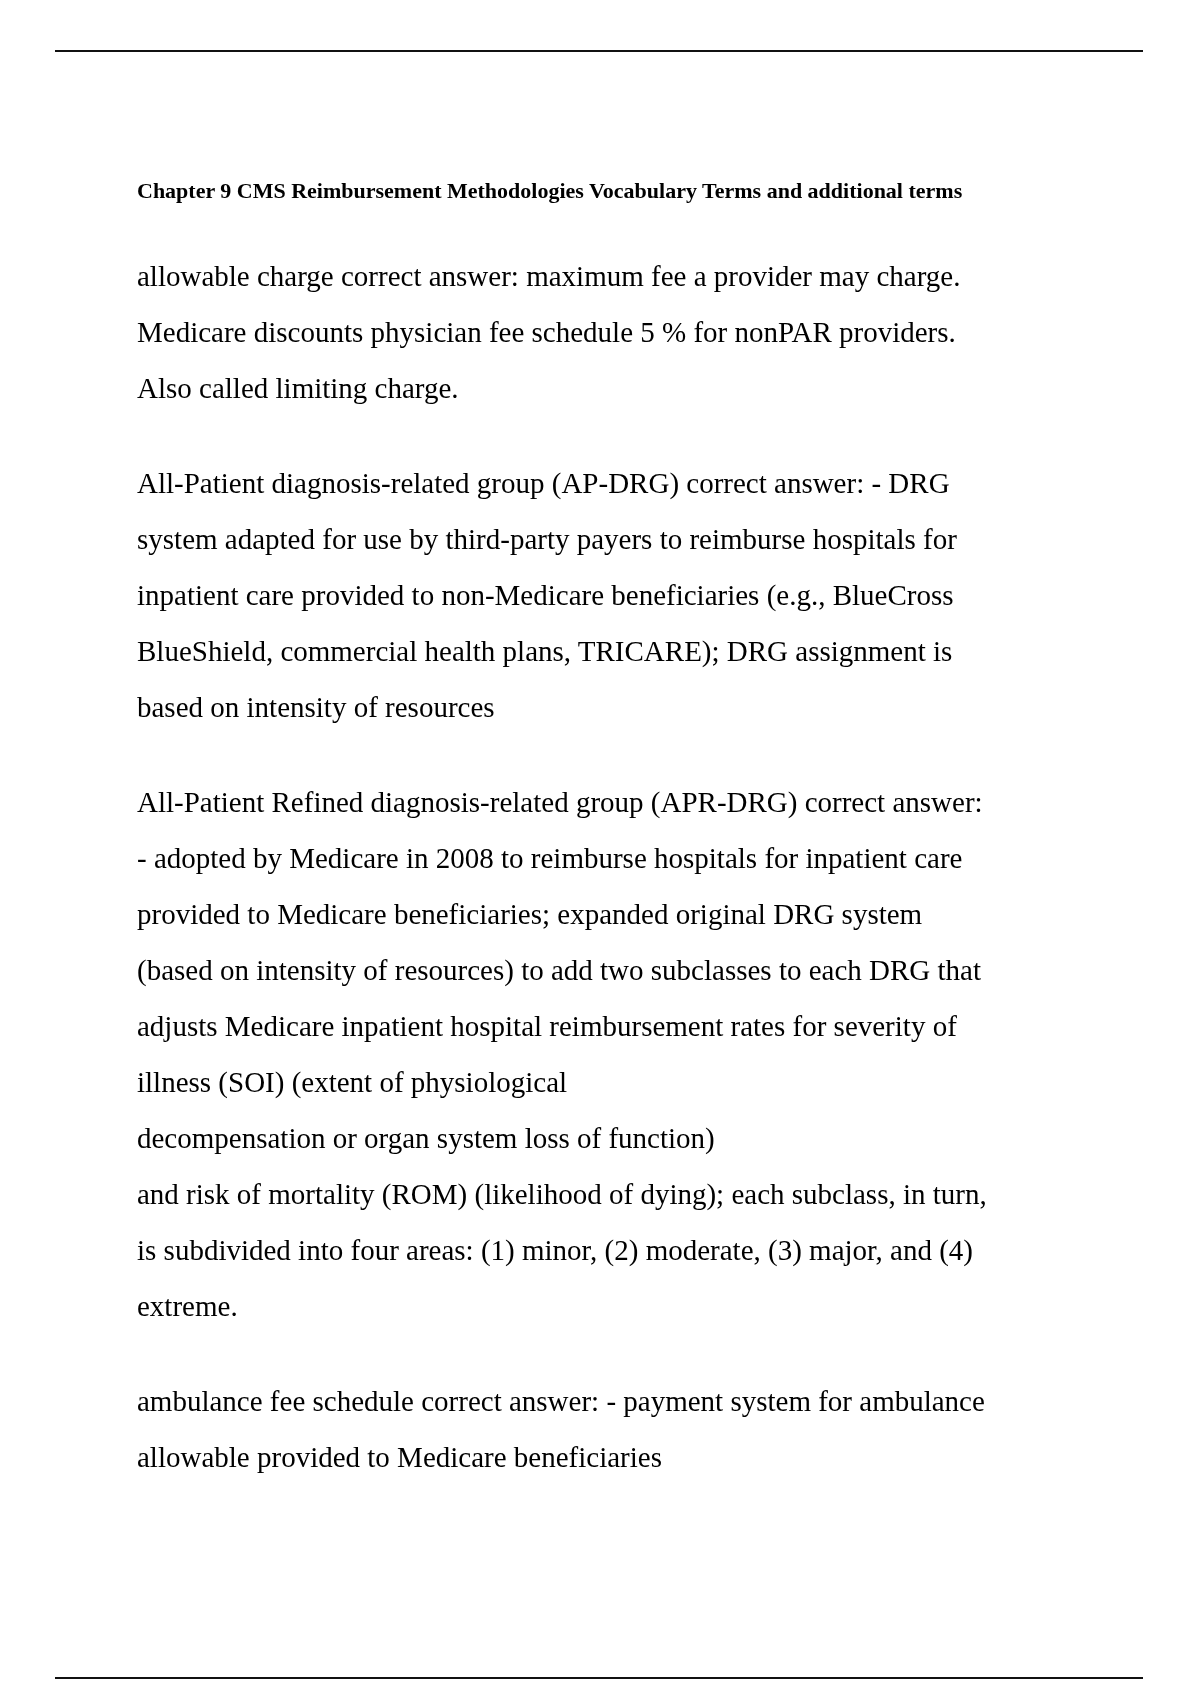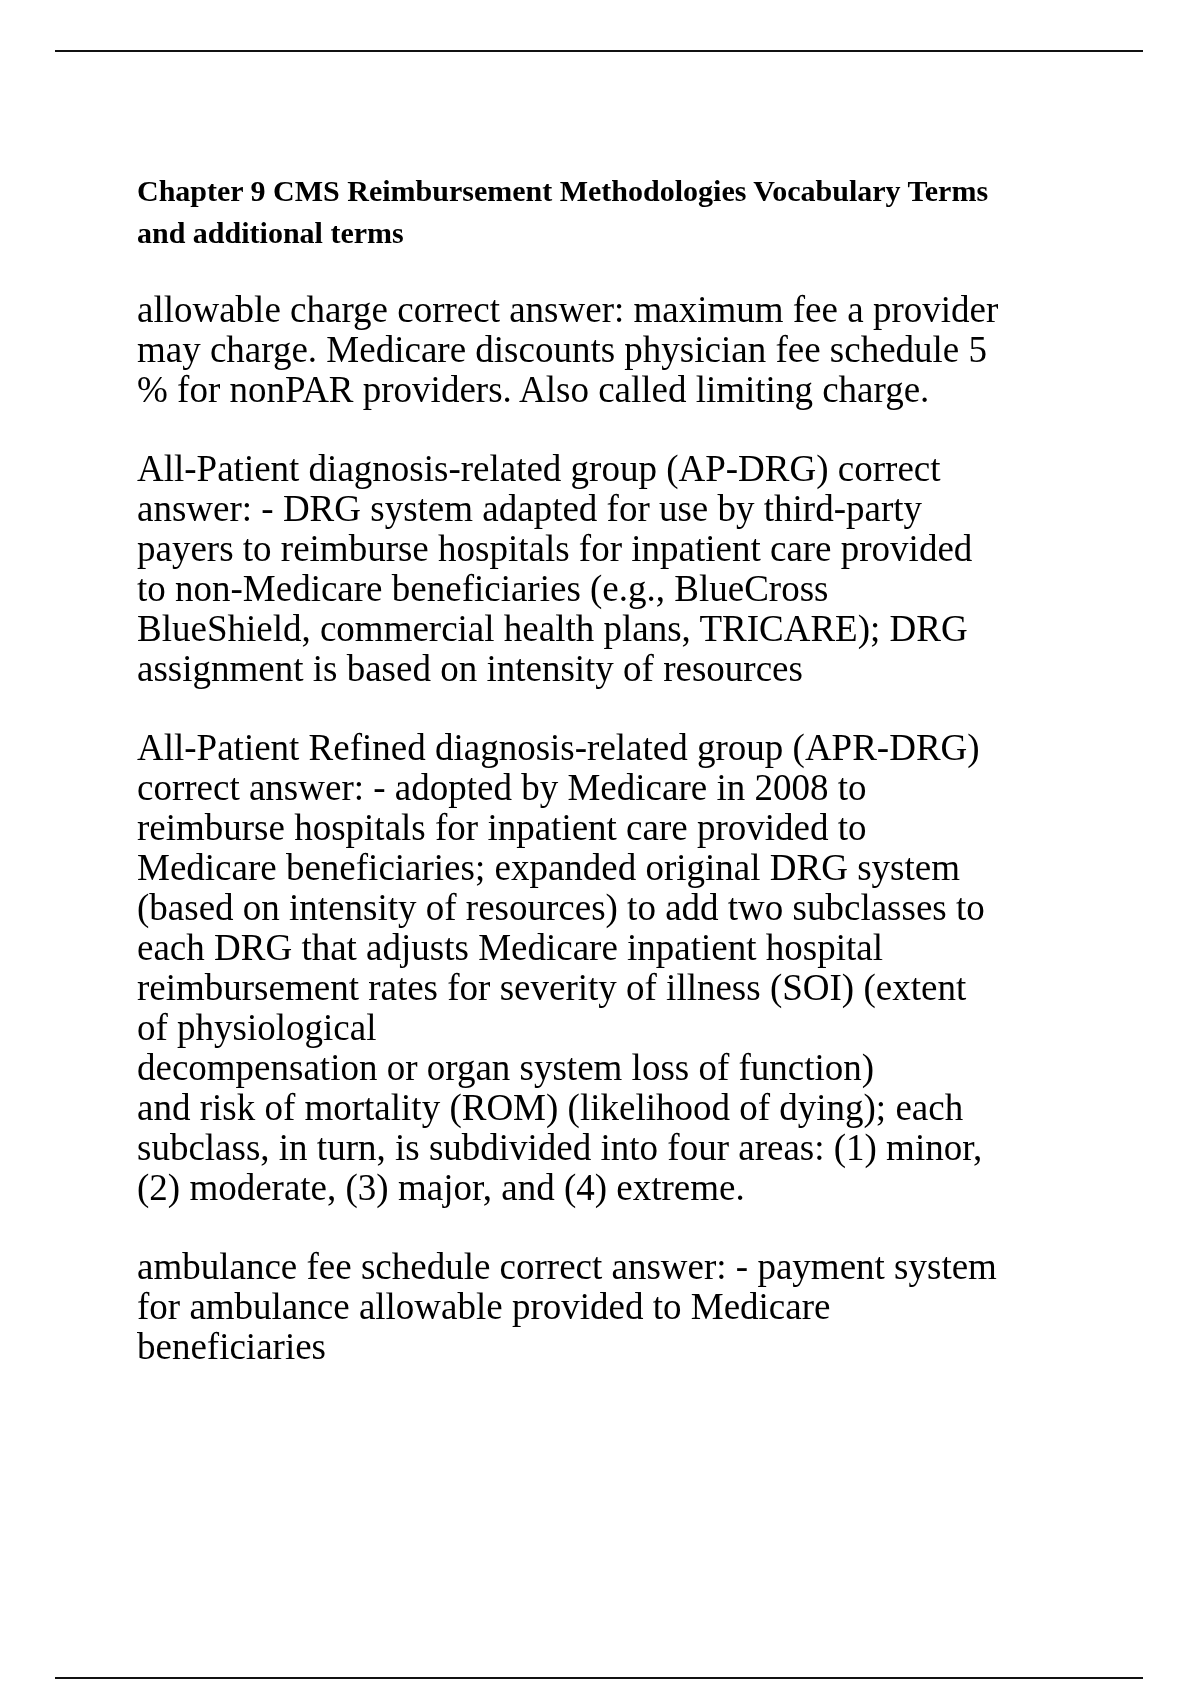--- a/index.html
+++ b/index.html
@@ -25,28 +25,28 @@
   }
   .rule-top { top: 50px; }
   .rule-bottom { top: 1677px; }
   .content {
     position: absolute;
     left: 137px;
     top: 170px;
     width: 862px;
   }
   .doc-title {
-    font-size: 30px;
+    font-size: 22px;
     line-height: 42px;
     font-weight: bold;
     margin: 0 0 36px 0;
   }
   .para {
-    font-size: 37px;
-    line-height: 40px;
+    font-size: 29px;
+    line-height: 56px;
     margin: 0 0 39px 0;
     white-space: pre-line;
     font-family: Liberation Serif, serif;
   }
 </style>
 </head>
 <body>
 
 <div class="page">
   <hr class="rule rule-top">

